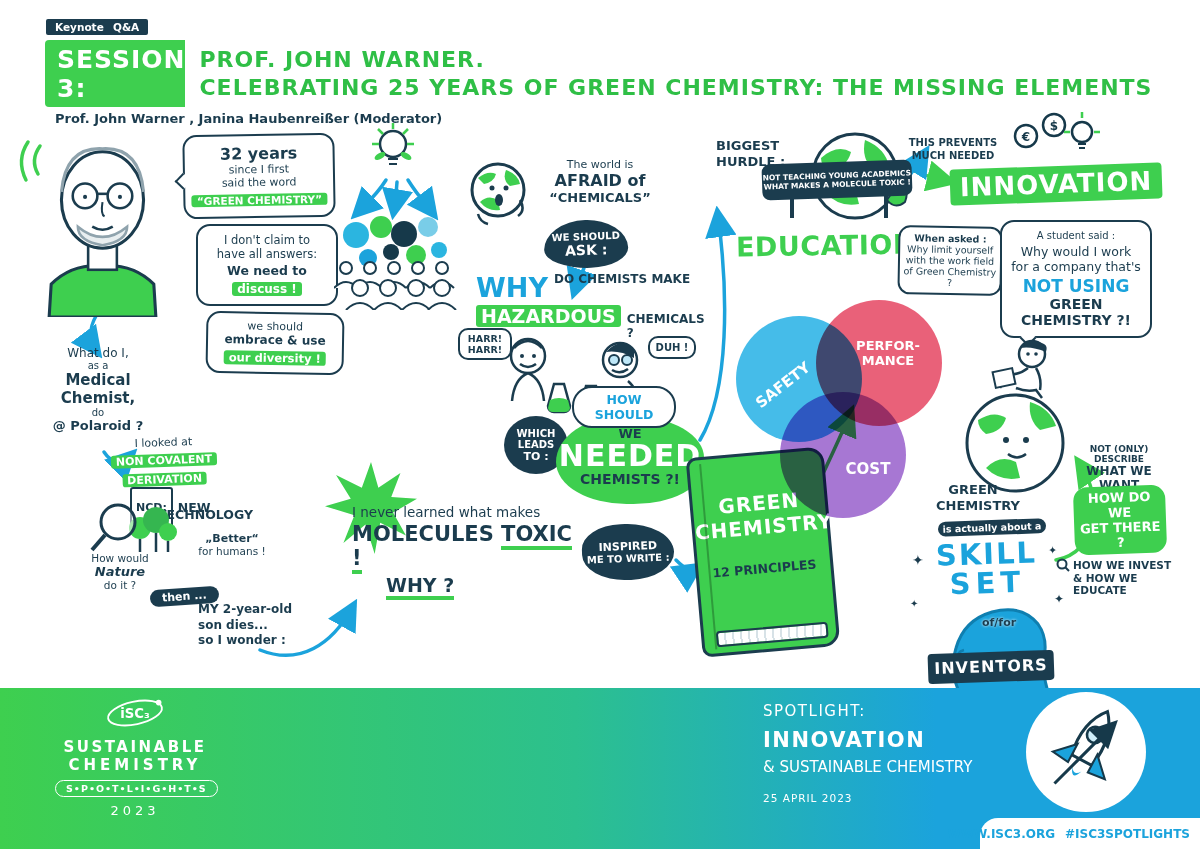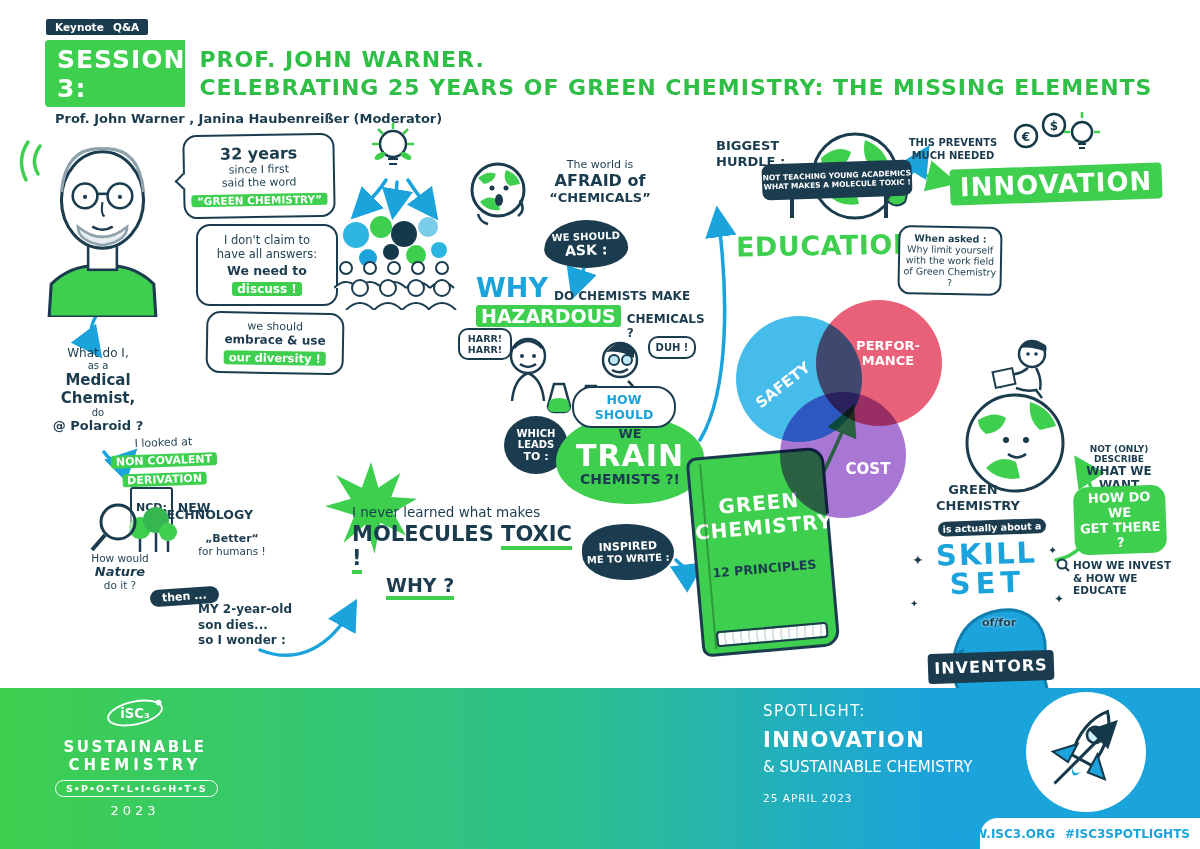--- a/index.html
+++ b/index.html
@@ -228,21 +228,21 @@
     <div class="b" style="font-size:16px">AFRAID of</div>
     <div class="b" style="font-size:13px">“CHEMICALS”</div>
   </div>
 
   <div class="blob" style="left:544px;top:220px;width:84px;height:48px;border-radius:50% 50% 45% 55%/60% 60% 40% 40%;transform:rotate(-2deg)">
     <div class="b" style="font-size:10px">WE SHOULD</div>
     <div class="b" style="font-size:14px">ASK :</div>
   </div>
 
   <div class="abs" style="left:476px;top:272px;width:232px">
-    <div style="display:flex;align-items:flex-end;gap:6px">
+    <div style="display:flex;align-items:flex-start;gap:6px">
       <span class="b" style="font-size:27px;color:var(--blue)">WHY</span>
       <span class="b" style="font-size:12px">DO CHEMISTS MAKE</span>
     </div>
     <div style="display:flex;align-items:baseline;gap:6px;margin-top:2px">
       <span class="hl" style="font-size:19px">HAZARDOUS</span>
       <span class="b" style="font-size:12px">CHEMICALS ?</span>
     </div>
   </div>
 
   <svg class="abs" style="left:478px;top:326px" width="195" height="108" viewBox="0 0 195 108">
@@ -272,21 +272,21 @@
 
   <div class="blob" style="left:504px;top:416px;width:64px;height:58px;border-radius:50%">
     <div class="b" style="font-size:10px">WHICH</div>
     <div class="b" style="font-size:10px">LEADS</div>
     <div class="b" style="font-size:11px">TO :</div>
   </div>
 
   <div class="abs" style="left:556px;top:386px;width:148px;height:120">
     <div class="abs ctr" style="left:0;top:30px;width:148px;height:88px;background:var(--green);border-radius:48% 52% 50% 50%/55% 50% 45% 50%;padding-top:10px">
       <div class="b" style="font-size:13px">WE</div>
-      <div class="b" style="font-size:30px;color:#fff;letter-spacing:1px;line-height:1">TRAIN</div>
+      <div class="b" style="font-size:30px;color:#fff;letter-spacing:1px;line-height:1">NEEDED</div>
       <div class="b" style="font-size:14px">CHEMISTS ?!</div>
     </div>
     <div class="abs ctr" style="left:16px;top:0;width:104px;height:42px;background:#fff;border:2.5px solid var(--dark);border-radius:20px;display:flex;flex-direction:column;justify-content:center">
       <div class="b" style="font-size:12.5px;color:var(--blue)">HOW</div>
       <div class="b" style="font-size:12.5px;color:var(--blue)">SHOULD</div>
     </div>
   </div>
 
   <div class="blob" style="left:582px;top:524px;width:92px;height:56px;border-radius:45% 55% 50% 50%;transform:rotate(-2deg)">
     <div class="b" style="font-size:11px">INSPIRED</div>
@@ -350,20 +350,28 @@
     <path d="M72,10 v-6 M60,24 h-6 M84,24 h6" stroke="#3ecf4f" stroke-width="2.5"></path>
   </svg>
 
   <div class="bubble" style="left:898px;top:226px;width:104px;padding:5px 3px;border-width:2px;border-radius:12px;transform:rotate(1deg)">
     <div class="b" style="font-size:9.5px">When asked :</div>
     <div style="font-size:9.5px">Why limit yourself</div>
     <div style="font-size:9.5px">with the work field</div>
     <div style="font-size:9.5px">of Green Chemistry ?</div>
   </div>
 
+  <div class="bubble" style="left:1000px;top:220px;width:152px;padding:8px 4px">
+    <div style="font-size:10px">A student said :</div>
+    <div style="font-size:12.5px;margin-top:3px">Why would I work</div>
+    <div style="font-size:12.5px">for a company that's</div>
+    <div class="b" style="font-size:17px;color:var(--blue);margin-top:2px">NOT USING</div>
+    <div class="b" style="font-size:14px">GREEN CHEMISTRY ?!</div>
+    <div class="tail" style="left:20px;bottom:-8px;transform:rotate(-45deg)"></div>
+  </div>
 
   <svg class="abs" style="left:960px;top:328px" width="110" height="170" viewBox="0 0 110 170">
     <circle cx="55" cy="115" r="48" fill="#fff" stroke="#1b3c4e" stroke-width="3"></circle>
     <path d="M18,92 q16,-10 28,-2 q-4,14 -20,16 q-8,-6 -8,-14 Z" fill="#3ecf4f"></path>
     <path d="M70,74 q20,6 26,24 l-16,4 q-12,-10 -10,-28 Z" fill="#3ecf4f"></path>
     <path d="M26,140 q14,14 34,10 l-4,-16 q-16,-8 -30,6 Z" fill="#3ecf4f"></path>
     <circle cx="46" cy="112" r="3" fill="#1b3c4e"></circle>
       <circle cx="66" cy="112" r="3" fill="#1b3c4e"></circle>
     <path d="M48,126 q9,7 18,0" fill="none" stroke="#1b3c4e" stroke-width="2.5"></path>
     <circle cx="72" cy="26" r="13" fill="#fff" stroke="#1b3c4e" stroke-width="2.5"></circle>

